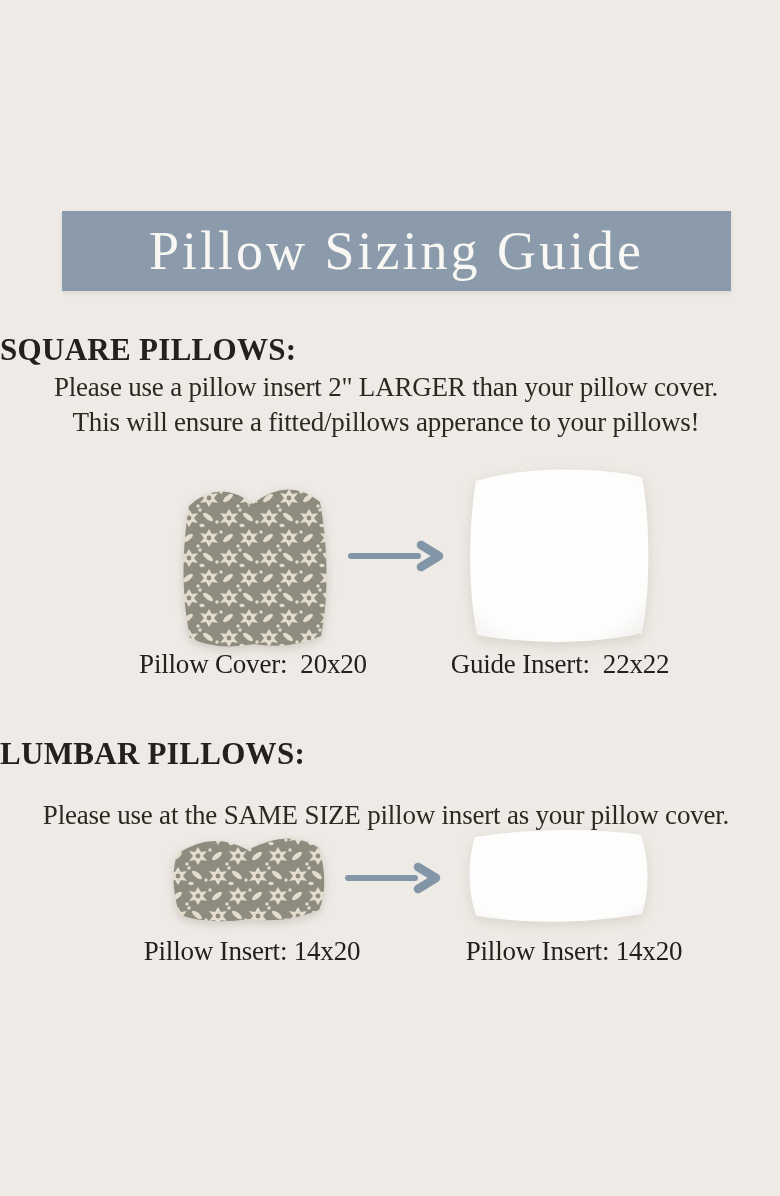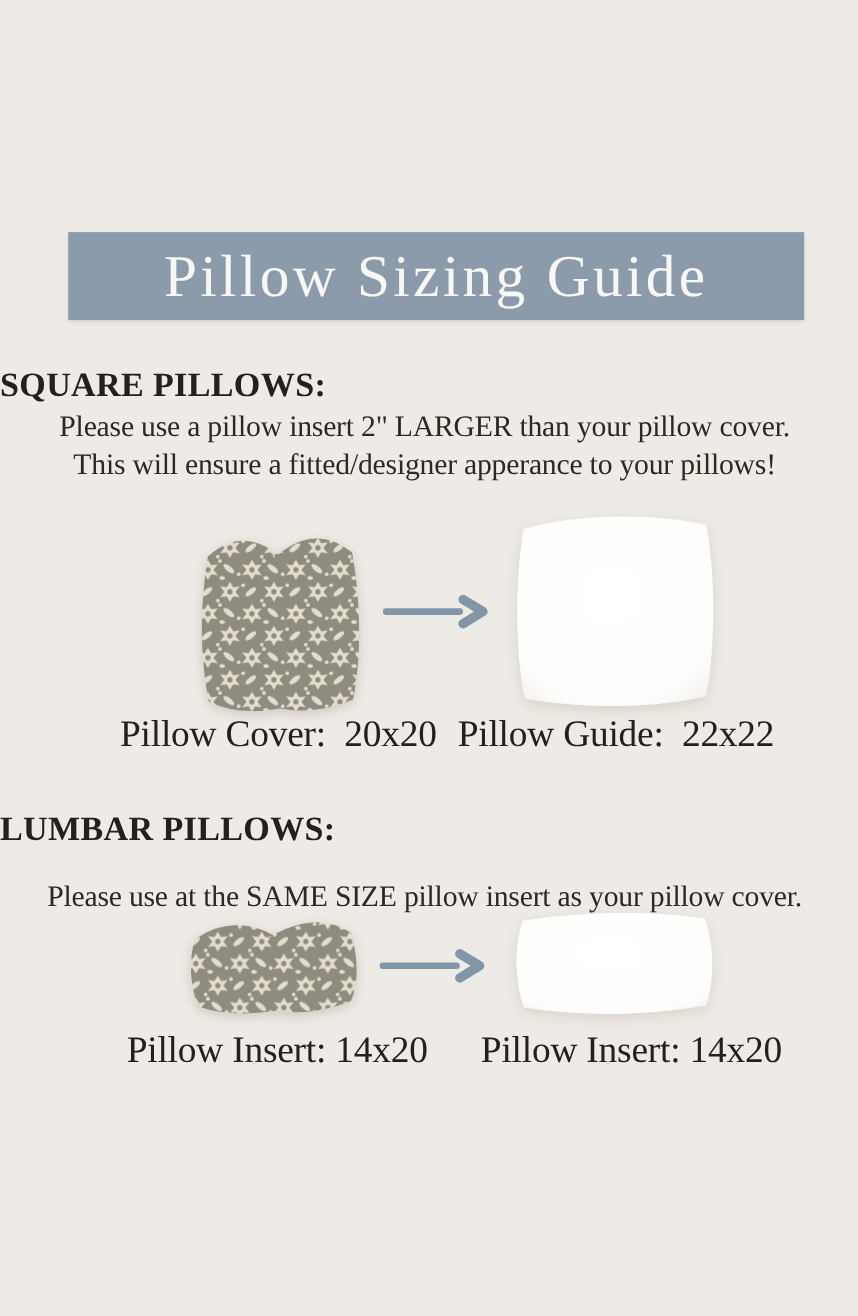--- a/index.html
+++ b/index.html
@@ -58,42 +58,42 @@
   .fig-arrow-square  { left: 348px; top: 540px; width: 98px;  height: 32px; }
   .fig-cover-lumbar  { left: 168px; top: 826px; width: 161px; height: 100px;
                        filter: drop-shadow(0 3px 5px rgba(110,100,88,0.25)); }
   .fig-insert-lumbar { left: 463px; top: 825px; width: 189px; height: 101px;
                        filter: drop-shadow(0 4px 6px rgba(140,128,112,0.20)); }
   .fig-arrow-lumbar  { left: 345px; top: 862px; width: 98px;  height: 32px; }
   .size-label {
     position: absolute;
     width: 320px;
     text-align: center;
-    font-size: 34px;
+    font-size: 27px;
     color: #23211C;
     white-space: pre;
     letter-spacing: -0.2px;
   }
   .label-sq-cover  { left: 93px;  top: 649px; }
   .label-sq-insert { left: 400px; top: 649px; }
   .label-lum-cover  { left: 92px;  top: 936px; }
   .label-lum-insert { left: 414px; top: 936px; }
 </style>
 </head>
 <body>
 
 <div class="canvas">
 
   <header class="banner">
     <h1 class="banner-title">Pillow Sizing Guide</h1>
   </header>
 
   <h2 class="sec-heading heading-square">SQUARE PILLOWS:</h2>
   <p class="sec-line line-sq-1">Please use a pillow insert 2" LARGER than your pillow cover.</p>
-  <p class="sec-line line-sq-2">This will ensure a fitted/designer apperance to your pillows!</p>
+  <p class="sec-line line-sq-2">This will ensure a fitted/pillows apperance to your pillows!</p>
 
   <svg class="fig fig-cover-square" viewBox="0 0 150 180" aria-hidden="true">
     <defs>
       <pattern id="fpA" width="40" height="40" patternUnits="userSpaceOnUse">
         <rect width="40" height="40" fill="#8E8B7F"></rect>
         <g fill="#E4DDCE">
           <path d="M10 1 L13 6 L19 5 L15 10 L19 15 L13 14 L10 19 L7 14 L1 15 L5 10 L1 5 L7 6 Z"></path>
           <circle cx="10" cy="10" r="2.4" fill="#8E8B7F"></circle>
           <path d="M30 21 L33 26 L39 25 L35 30 L39 35 L33 34 L30 39 L27 34 L21 35 L25 30 L21 25 L27 26 Z"></path>
           <circle cx="30" cy="30" r="2.4" fill="#8E8B7F"></circle>
@@ -121,21 +121,21 @@
       <radialGradient id="insA" cx="48%" cy="42%" r="80%">
         <stop offset="0%" stop-color="#FFFFFF"></stop>
         <stop offset="72%" stop-color="#FDFDFC"></stop>
         <stop offset="100%" stop-color="#ECEAE6"></stop>
       </radialGradient>
     </defs>
     <path d="M12,20 C62,5 132,6 178,16 C187,64 186,132 178,172 C128,184 60,183 13,174 C4,130 4,66 12,20 Z" fill="url(#insA)"></path>
   </svg>
 
   <div class="size-label label-sq-cover">Pillow Cover:  20x20</div>
-  <div class="size-label label-sq-insert">Pillow Guide:  22x22</div>
+  <div class="size-label label-sq-insert">Guide Insert:  22x22</div>
 
   <h2 class="sec-heading heading-lumbar">LUMBAR PILLOWS:</h2>
   <p class="sec-line line-lum-1">Please use at the SAME SIZE pillow insert as your pillow cover.</p>
 
   <svg class="fig fig-cover-lumbar" viewBox="0 0 161 100" aria-hidden="true">
     <defs>
       <pattern id="fpB" width="40" height="40" patternUnits="userSpaceOnUse">
         <rect width="40" height="40" fill="#8E8B7F"></rect>
         <g fill="#E4DDCE">
           <path d="M10 1 L13 6 L19 5 L15 10 L19 15 L13 14 L10 19 L7 14 L1 15 L5 10 L1 5 L7 6 Z"></path>

